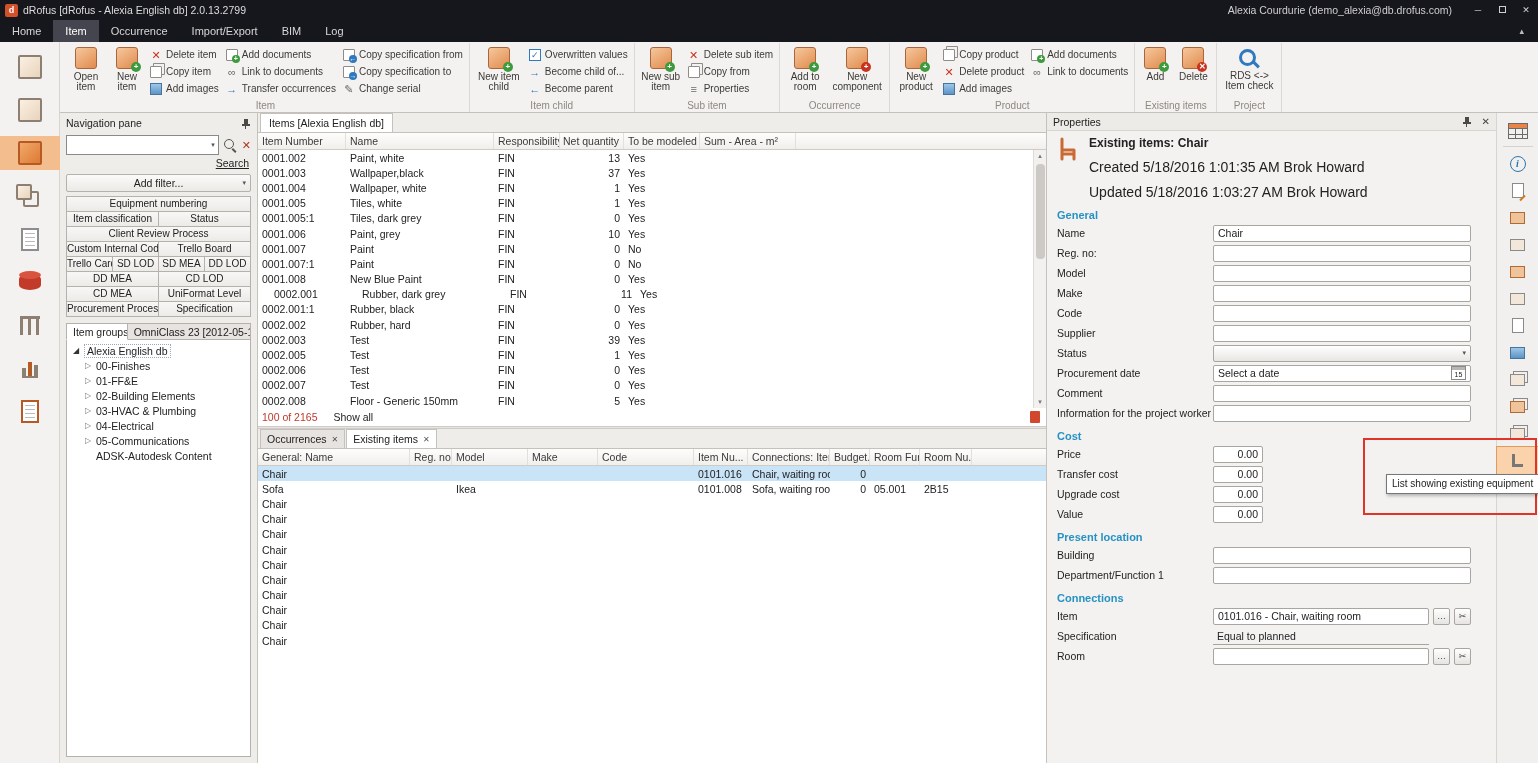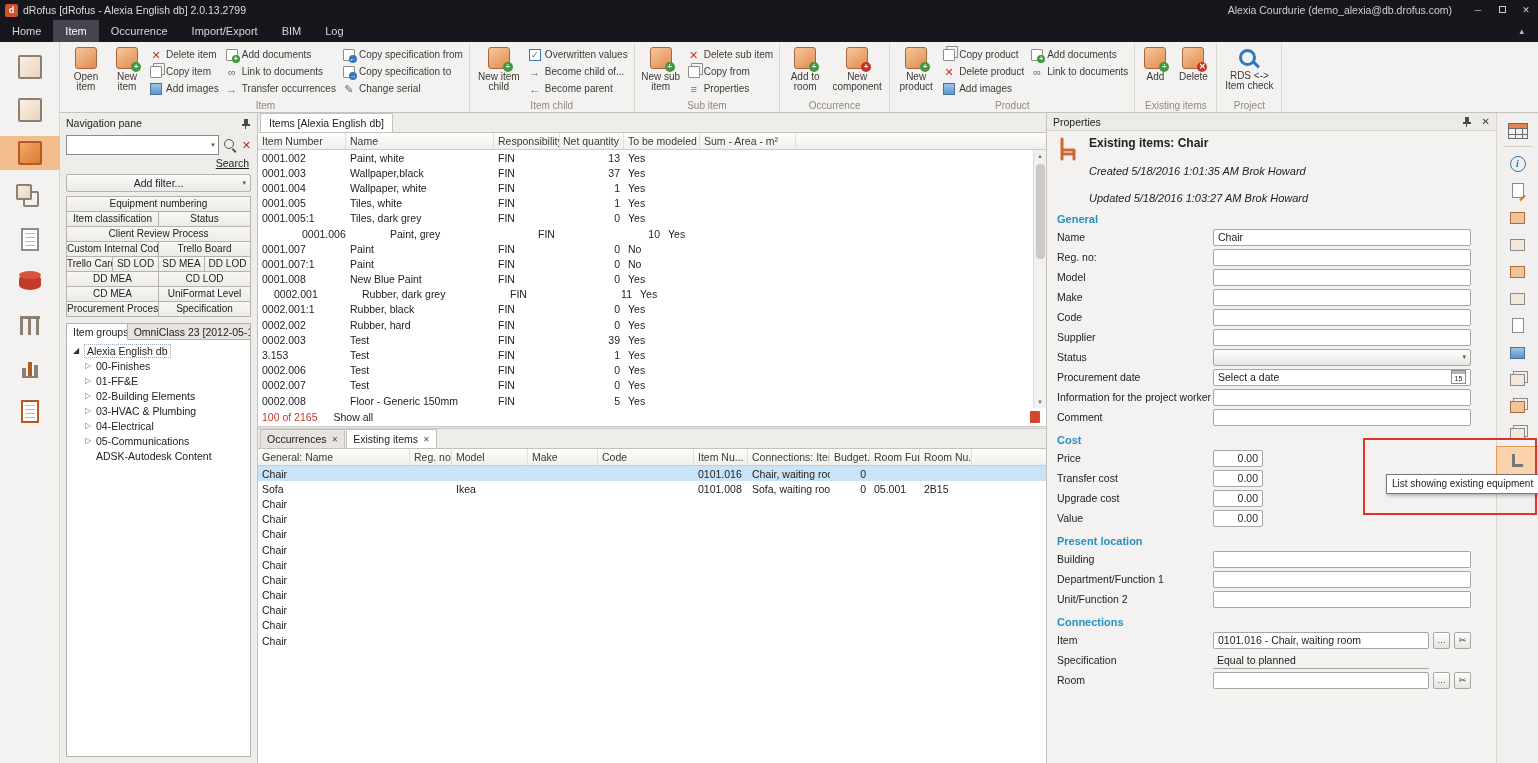--- a/index.html
+++ b/index.html
@@ -131,21 +131,21 @@
   #bottom-rows { height:182px; }
   .center-fill { flex:1; background:#fff; }
 
   
   .props { position:absolute; left:1046px; top:113px; width:450px; bottom:0; background:#f4f2f0; border-left:1px solid #c5c2be; overflow:hidden; font-size:10.5px; }
   .props-titlebar { height:18px; background:#edebe8; border-bottom:1px solid #d8d5d1; display:flex; align-items:center; gap:10px; padding:0 6px; }
   .props-titlebar .pt { flex:1; }
   .pclose { color:#444; font-size:10px; }
   .props-head { display:flex; gap:8px; padding:5px 8px 2px; }
   .ph-title { font-weight:bold; font-size:12px; }
-  .ph-meta { font-style:italic; font-size:11px; margin-top:15px; }
+  .ph-meta { font-size:14px; margin-top:9px; }
   .psec { color:#2592c3; font-weight:bold; padding:7px 0 2px 10px; font-size:11px; }
   .prow { display:flex; align-items:center; height:20px; padding-left:10px; }
   .plabel { width:156px; flex:none; font-size:10.5px; overflow:hidden; white-space:nowrap; }
   .pfield { width:258px; height:17px; border:1px solid #a9a6a2; background:#fff; border-radius:2px; display:flex; align-items:center; padding:0 4px; }
   .pfield.small { width:50px; }
   .pfield.conn { width:216px; }
   .pfield.sel { background:linear-gradient(#fff,#e8e6e3); }
   .pfield.flat { border:none; border-bottom:1px solid #a7a4a0; background:transparent; border-radius:0; }
   .pfield .chev { margin-left:auto; }
   .pval { overflow:hidden; white-space:nowrap; font-size:10.5px; }
@@ -584,21 +584,21 @@
         </div>
         <div class="trow">
           <div class="tcell" style="width: 88px;">0001.005:1</div>
           <div class="tcell" style="width: 148px;">Tiles, dark grey</div>
           <div class="tcell" style="width: 66px;">FIN</div>
           <div class="tcell r" style="width: 64px;">0</div>
           <div class="tcell" style="width: 76px;">Yes</div>
           <div class="tcell" style="width: 96px;"></div>
         </div>
         <div class="trow">
-          <div class="tcell" style="width: 88px; margin-left: 40px;">0001.006</div>
+          <div class="tcell" style="width: 88px;">0001.006</div>
           <div class="tcell" style="width: 148px;">Paint, grey</div>
           <div class="tcell" style="width: 66px;">FIN</div>
           <div class="tcell r" style="width: 64px;">10</div>
           <div class="tcell" style="width: 76px;">Yes</div>
           <div class="tcell" style="width: 96px;"></div>
         </div>
         <div class="trow">
           <div class="tcell" style="width: 88px;">0001.007</div>
           <div class="tcell" style="width: 148px;">Paint</div>
           <div class="tcell" style="width: 66px;">FIN</div>
@@ -648,21 +648,21 @@
         </div>
         <div class="trow">
           <div class="tcell" style="width: 88px;">0002.003</div>
           <div class="tcell" style="width: 148px;">Test</div>
           <div class="tcell" style="width: 66px;">FIN</div>
           <div class="tcell r" style="width: 64px;">39</div>
           <div class="tcell" style="width: 76px;">Yes</div>
           <div class="tcell" style="width: 96px;"></div>
         </div>
         <div class="trow">
-          <div class="tcell" style="width: 88px;">3.153</div>
+          <div class="tcell" style="width: 88px;">0002.005</div>
           <div class="tcell" style="width: 148px;">Test</div>
           <div class="tcell" style="width: 66px;">FIN</div>
           <div class="tcell r" style="width: 64px;">1</div>
           <div class="tcell" style="width: 76px;">Yes</div>
           <div class="tcell" style="width: 96px;"></div>
         </div>
         <div class="trow">
           <div class="tcell" style="width: 88px;">0002.006</div>
           <div class="tcell" style="width: 148px;">Test</div>
           <div class="tcell" style="width: 66px;">FIN</div>
@@ -958,31 +958,31 @@
         </div>
       </div>
       <div class="prow">
         <span class="plabel">Procurement date</span>
         <div class="pfield">
           <span class="pval">Select a date</span>
           <span class="cal">15</span>
         </div>
       </div>
       <div class="prow">
+        <span class="plabel">Comment</span>
+        <div class="pfield">
+          <span class="pval"></span>
+        </div>
+      </div>
+      <div class="prow">
         <span class="plabel">Information for the project worker</span>
         <div class="pfield">
           <span class="pval"></span>
         </div>
       </div>
-      <div class="prow">
-        <span class="plabel">Comment</span>
-        <div class="pfield">
-          <span class="pval"></span>
-        </div>
-      </div>
     </div>
   <div class="psec">Cost</div>
   <div id="sec-cost-fields">
       <div class="prow">
         <span class="plabel">Price</span>
         <div class="pfield small">
           <span class="pval r">0.00</span>
         </div>
       </div>
       <div class="prow">
@@ -1007,26 +1007,20 @@
   <div class="psec">Present location</div>
   <div id="sec-location-fields">
       <div class="prow">
         <span class="plabel">Building</span>
         <div class="pfield">
           <span class="pval"></span>
         </div>
       </div>
       <div class="prow">
         <span class="plabel">Department/Function 1</span>
-        <div class="pfield">
-          <span class="pval"></span>
-        </div>
-      </div>
-      <div class="prow">
-        <span class="plabel">Unit/Function 2</span>
         <div class="pfield">
           <span class="pval"></span>
         </div>
       </div>
     </div>
   <div class="psec">Connections</div>
   <div class="prow">
     <span class="plabel">Item</span>
     <div class="pfield conn">
         <span class="pval">0101.016 - Chair, waiting room</span>

